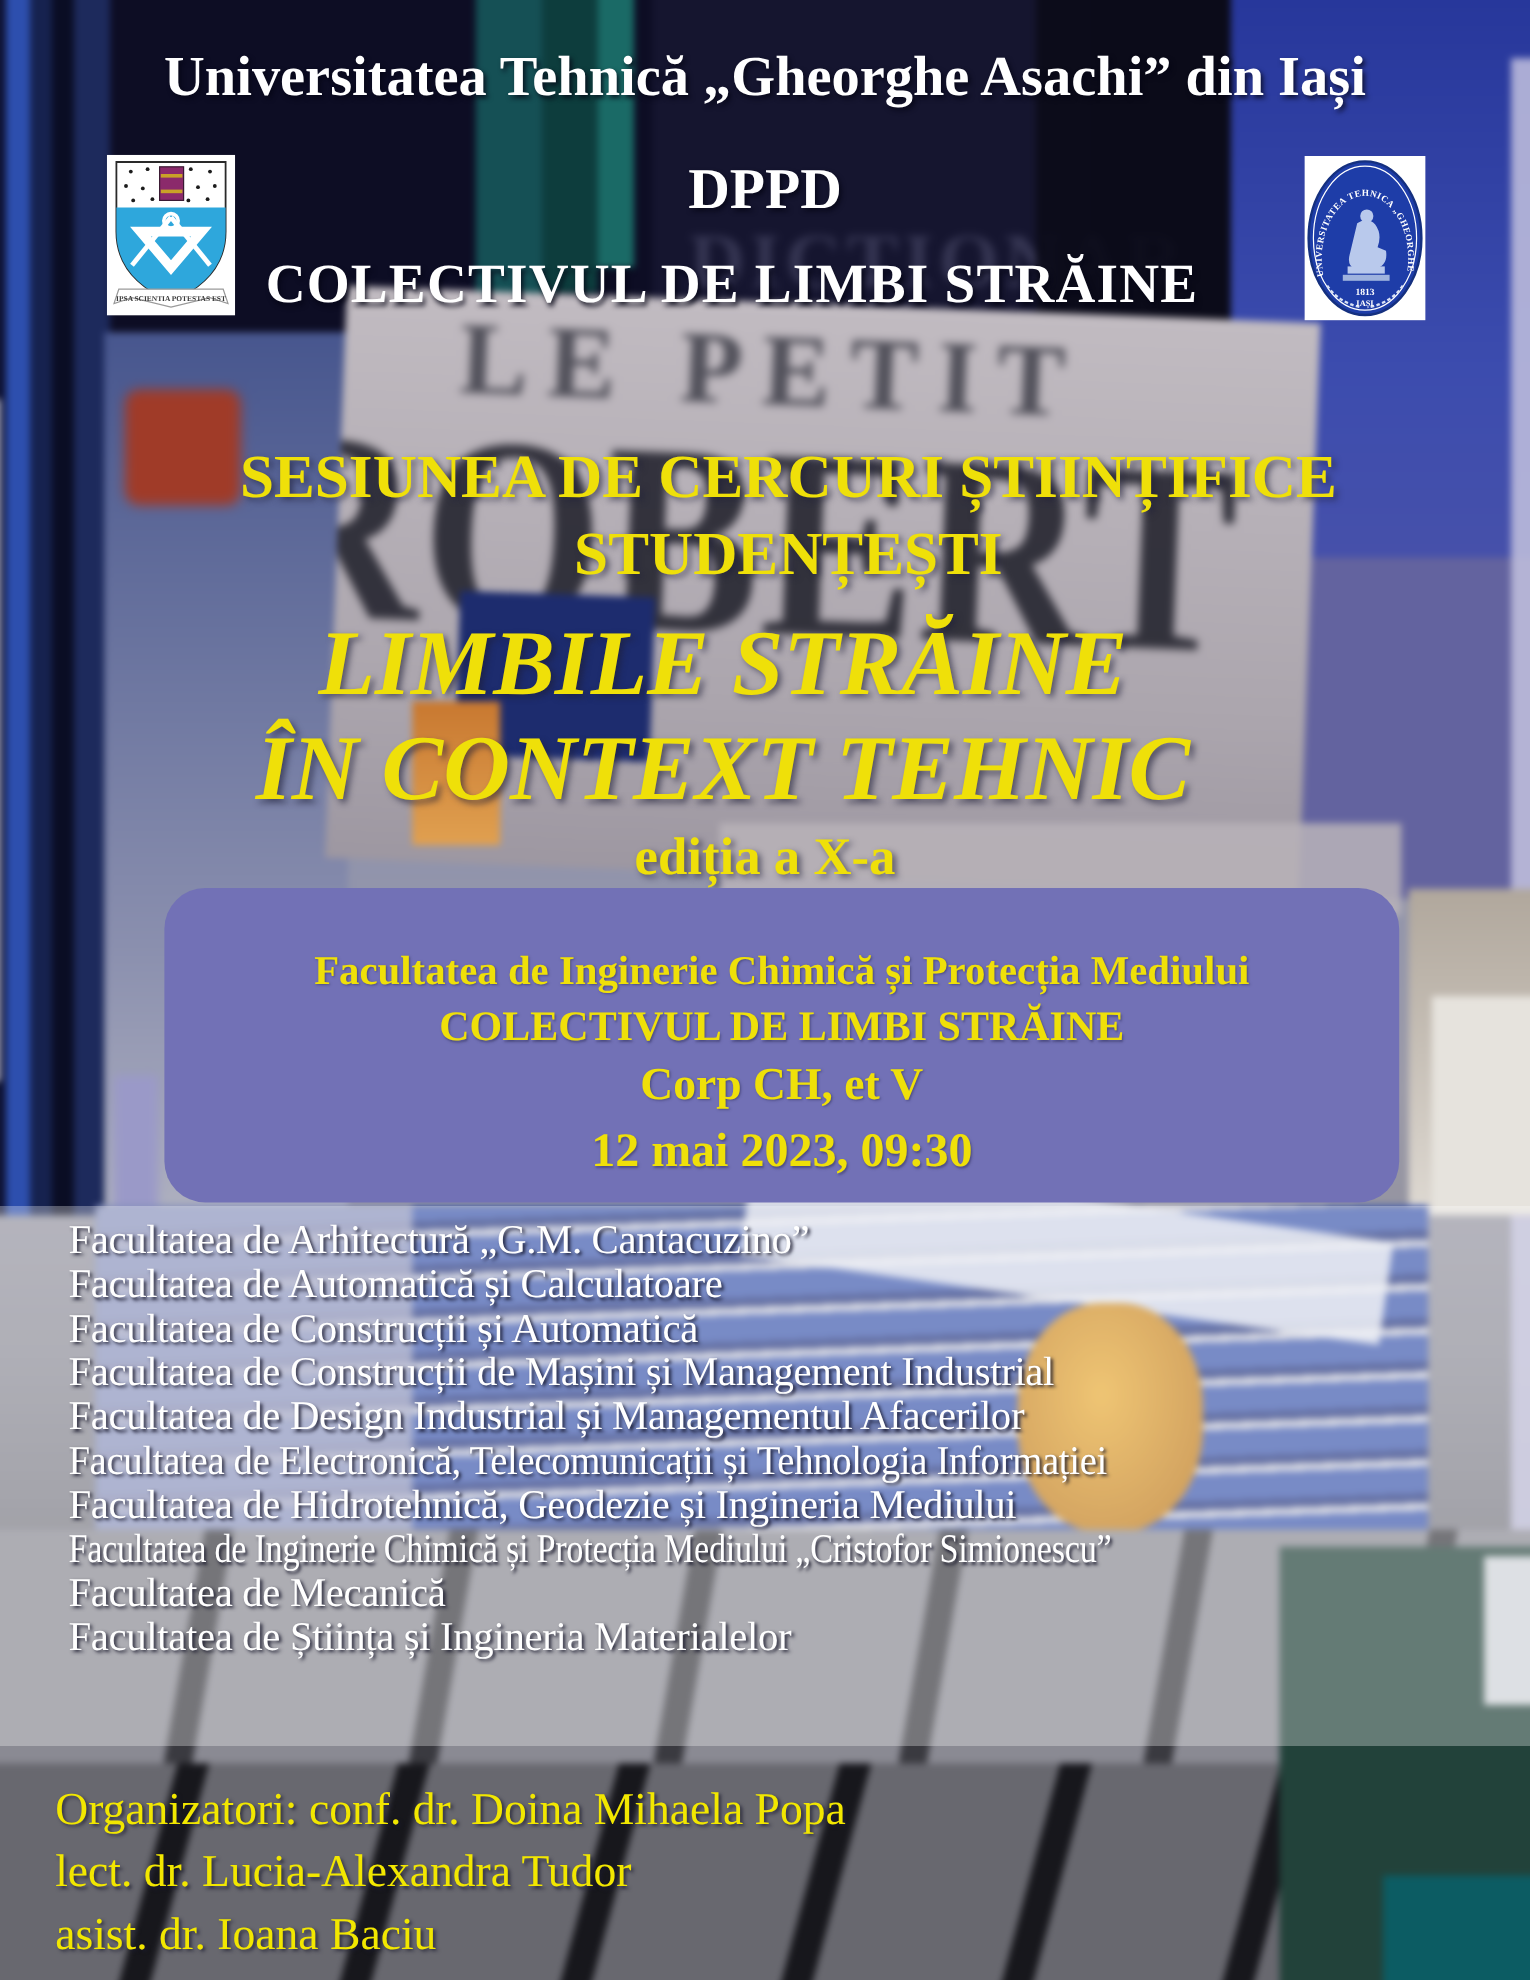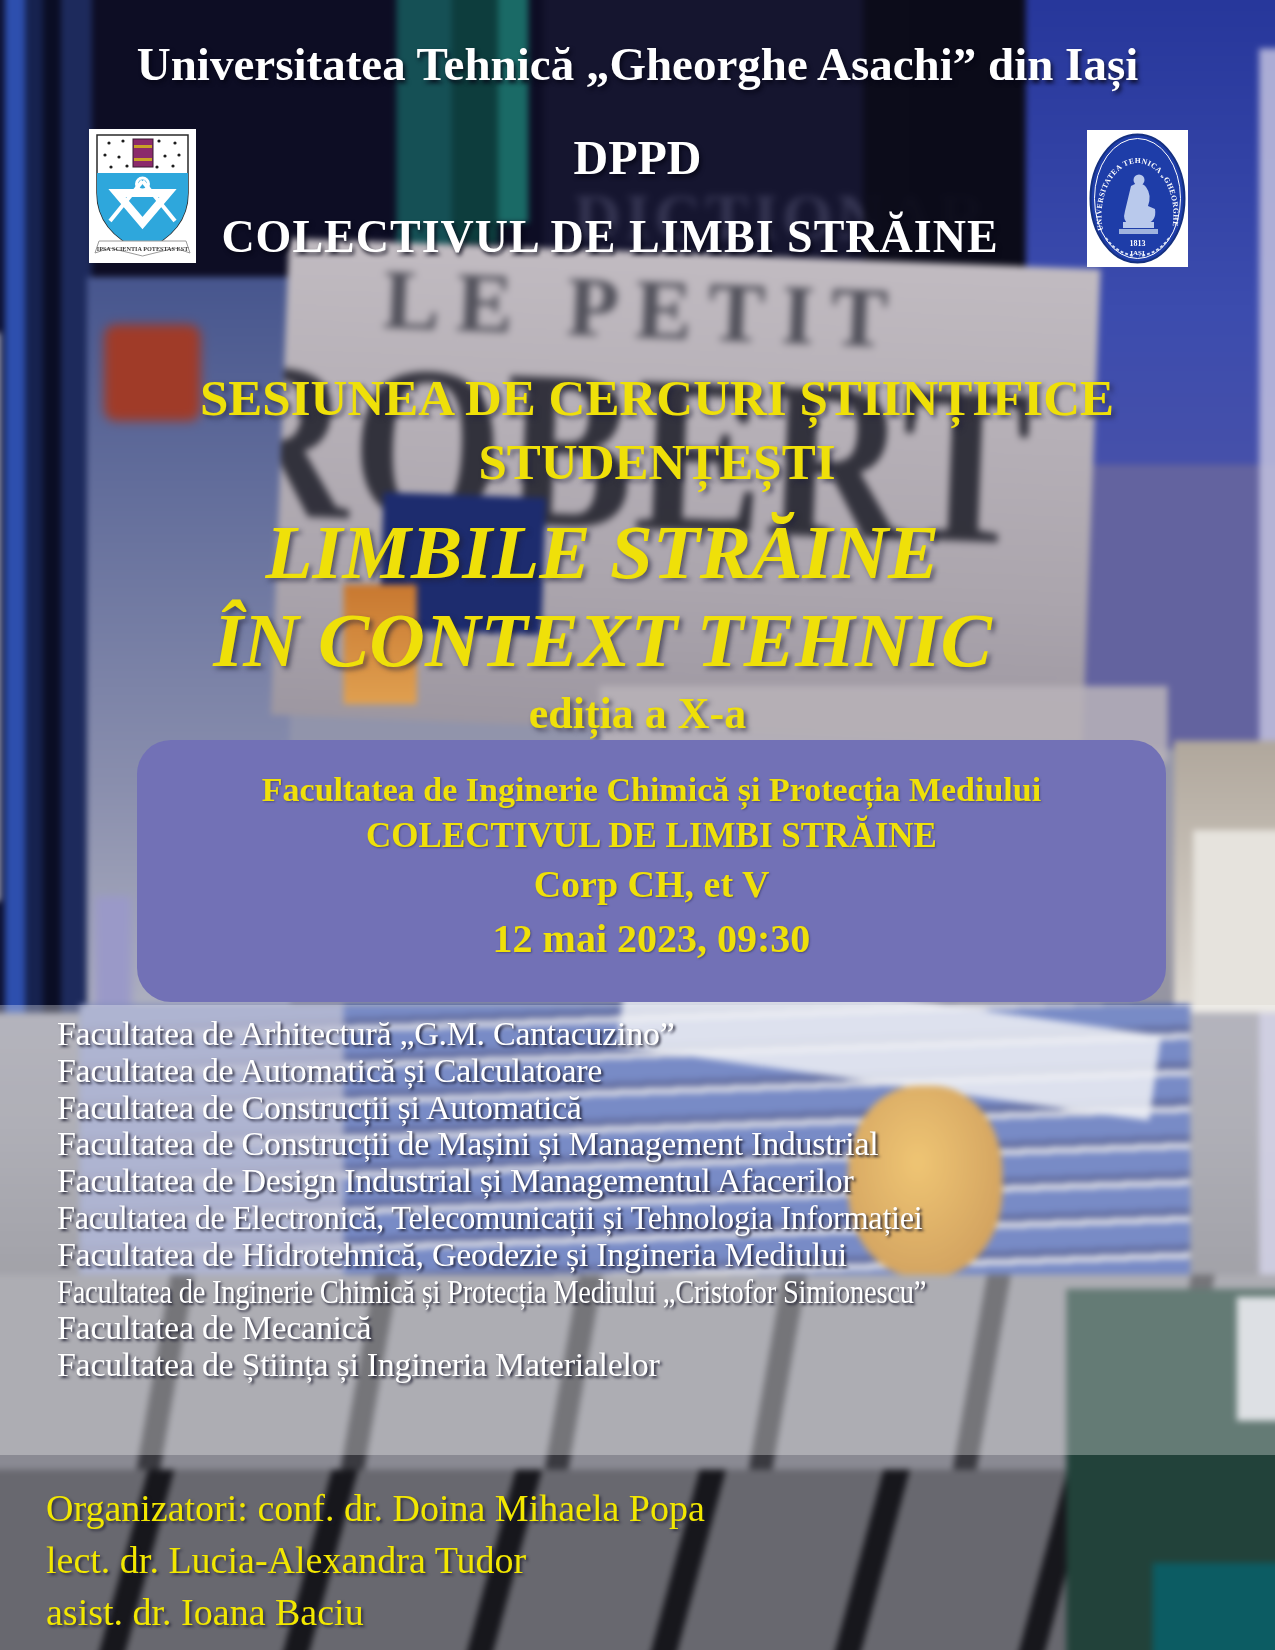--- a/index.html
+++ b/index.html
@@ -49,21 +49,21 @@
   .txt{position:absolute;left:0;right:0;text-align:center;}
   .t-white{color:#ffffff;text-shadow:2px 3px 4px rgba(5,5,20,.8);font-weight:bold;}
   .t-yellow{color:#efe009;font-weight:bold;text-shadow:3px 3px 5px rgba(30,30,55,.6);}
   .hdr-univ{top:34px;font-size:47px;line-height:1.3;}
   .hdr-dppd{top:130px;font-size:48px;}
   .hdr-col{top:210px;right:55px;font-size:46px;letter-spacing:1px;}
   .logo{position:absolute;}
   .session{top:366px;font-size:51px;line-height:64px;margin-left:39px;}
   .main-title{top:508px;right:70px;font-size:77px;line-height:88px;font-style:italic;}
   .edition{top:688px;font-size:44px;text-align:center;}
-  .event-box{position:absolute;left:137px;top:740px;width:1029px;height:262px;border-radius:34px;background:#7271b6;text-align:center;color:#efe009;font-weight:bold;box-sizing:border-box;padding-top:28px;text-shadow:1px 1px 2px rgba(40,40,80,.5);}
+  .event-box{position:absolute;left:137px;top:740px;width:1029px;height:262px;border-radius:34px;background:#7271b6;text-align:center;color:#efe009;font-weight:bold;box-sizing:border-box;padding-top:48px;text-shadow:1px 1px 2px rgba(40,40,80,.5);}
   .eb1{font-size:34px;line-height:44px;}
   .eb2{font-size:35px;line-height:48px;}
   .eb3{font-size:38px;line-height:48px;text-align:center;}
   .eb4{font-size:40px;line-height:50px;margin-top:6px;}
   .fl-list{position:absolute;left:57px;top:1016px;color:#fff;font-weight:normal;font-size:34px;line-height:36.8px;letter-spacing:-0.3px;text-shadow:2px 2px 3px rgba(15,15,35,.85);white-space:nowrap;text-align:left;}
   .fl{display:block;}
   .sq95{display:inline-block;transform:scaleX(.95);transform-origin:left center;}
   .sq84{display:inline-block;transform:scaleX(.84);transform-origin:left center;}
   .sq94{display:inline-block;transform:scaleX(.94);transform-origin:left center;}
   .org{position:absolute;left:46px;top:1482px;font-size:38px;line-height:52px;color:#f2e700;font-weight:normal;text-shadow:2px 2px 3px rgba(25,25,45,.7);text-align:left;white-space:nowrap;}

